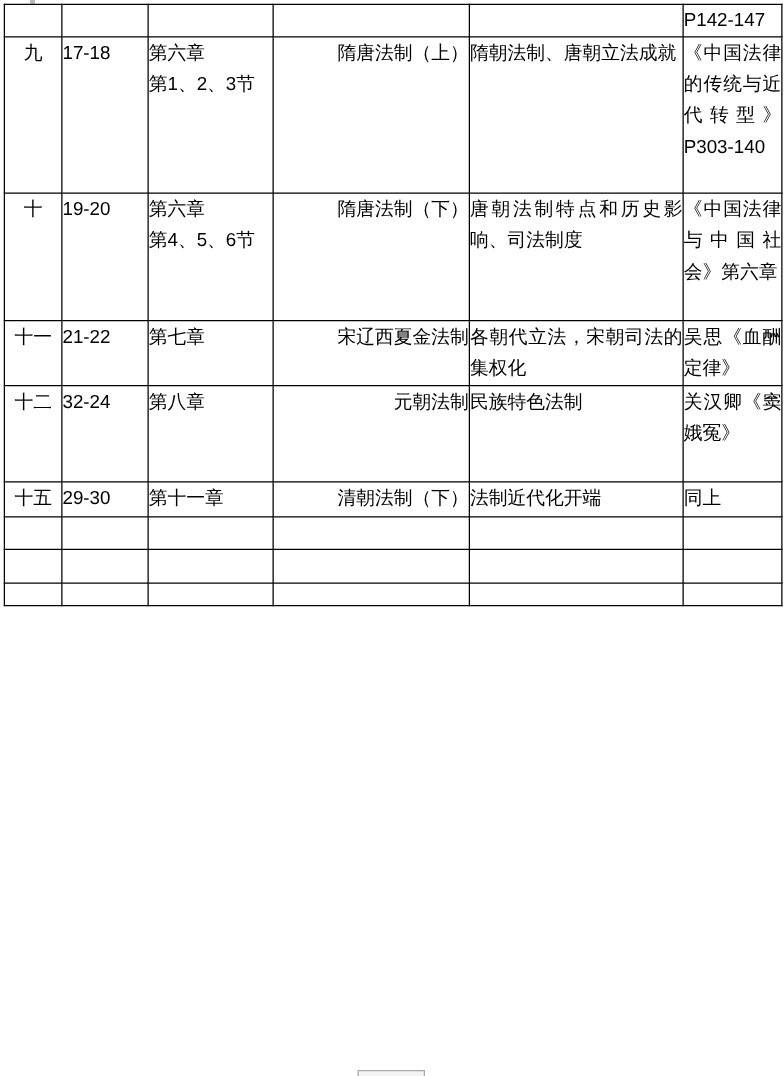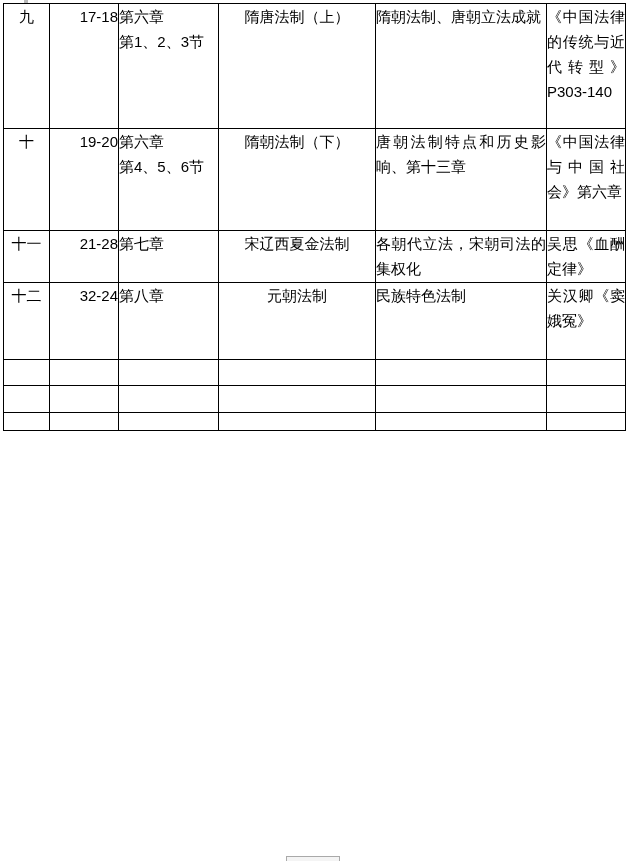--- a/index.html
+++ b/index.html
@@ -28,23 +28,23 @@
     font-size: 15px;
     line-height: 25px;
     color: #000000;
     overflow: hidden;
     word-break: normal;
     overflow-wrap: normal;
     line-break: strict;
     padding: 0;
   }
   td.c-week   { text-align: center; padding: 0 2px; }
-  td.c-hours  { text-align: right; padding: 0 2px; }
+  td.c-hours  { text-align: left; padding: 0 2px; }
   td.c-chapter{ text-align: left;  padding: 0 5px; white-space: pre-line; margin-top: 21px; }
-  td.c-topic  { text-align: center;  padding: 0 7px; white-space: pre-line; }
+  td.c-topic  { text-align: right;  padding: 0 7px; white-space: pre-line; }
   td.c-content{ text-align: justify; padding: 0 7px; margin-top: 32px; }
   td.c-ref    { text-align: justify; padding: 0 5px; }
   .page-top-marker {
     position: absolute;
     left: 24px;
     top: 0;
     width: 4px;
     height: 3px;
     background: #b8b8b8;
   }
@@ -67,53 +67,69 @@
 <table class="doc-table">
   <colgroup>
     <col style="width:46px">
     <col style="width:69px">
     <col style="width:100px">
     <col style="width:157px">
     <col style="width:171px">
     <col style="width:79px">
   </colgroup>
   <tbody>
+    <tr style="height:26px">
+      <td class="c-week"></td>
+      <td class="c-hours"></td>
+      <td class="c-chapter"></td>
+      <td class="c-topic"></td>
+      <td class="c-content"></td>
+      <td class="c-ref">P142-147</td>
+    </tr>
     <tr style="height:125px">
       <td class="c-week">九</td>
       <td class="c-hours">17-18</td>
       <td class="c-chapter">第六章
 第1、2、3节</td>
       <td class="c-topic">隋唐法制（上）</td>
       <td class="c-content">隋朝法制、唐朝立法成就</td>
       <td class="c-ref">《中国法律的传统与近代转型》P303-140</td>
     </tr>
     <tr style="height:102px">
       <td class="c-week">十</td>
       <td class="c-hours">19-20</td>
       <td class="c-chapter">第六章
 第4、5、6节</td>
-      <td class="c-topic">隋朝法制（下）</td>
-      <td class="c-content">唐朝法制特点和历史影响、第十三章</td>
+      <td class="c-topic">隋唐法制（下）</td>
+      <td class="c-content">唐朝法制特点和历史影响、司法制度</td>
       <td class="c-ref">《中国法律与中国社会》第六章</td>
     </tr>
     <tr style="height:52px">
       <td class="c-week">十一</td>
-      <td class="c-hours">21-28</td>
+      <td class="c-hours">21-22</td>
       <td class="c-chapter">第七章</td>
       <td class="c-topic">宋辽西夏金法制</td>
       <td class="c-content">各朝代立法，宋朝司法的集权化</td>
       <td class="c-ref">吴思《血酬定律》</td>
     </tr>
     <tr style="height:77px">
       <td class="c-week">十二</td>
       <td class="c-hours">32-24</td>
       <td class="c-chapter">第八章</td>
       <td class="c-topic">元朝法制</td>
       <td class="c-content">民族特色法制</td>
       <td class="c-ref">关汉卿《窦娥冤》</td>
+    </tr>
+    <tr style="height:28px">
+      <td class="c-week">十五</td>
+      <td class="c-hours">29-30</td>
+      <td class="c-chapter">第十一章</td>
+      <td class="c-topic">清朝法制（下）</td>
+      <td class="c-content">法制近代化开端</td>
+      <td class="c-ref">同上</td>
     </tr>
     <tr style="height:26px">
       <td class="c-week"></td>
       <td class="c-hours"></td>
       <td class="c-chapter"></td>
       <td class="c-topic"></td>
       <td class="c-content"></td>
       <td class="c-ref"></td>
     </tr>
     <tr style="height:27px">

